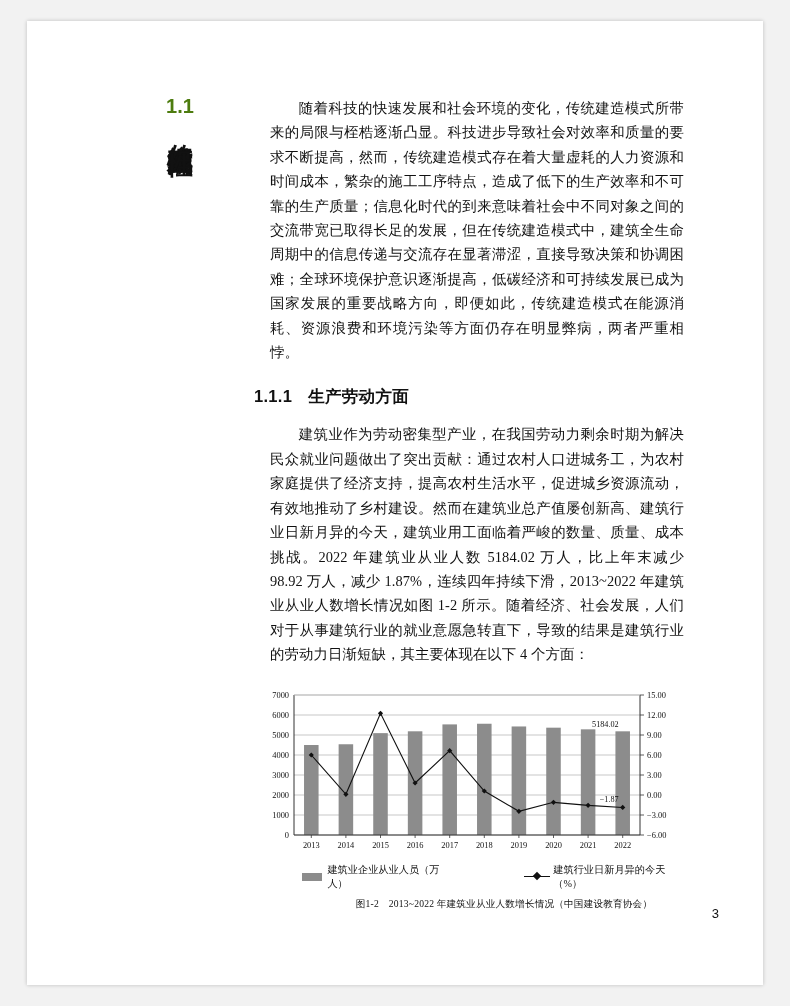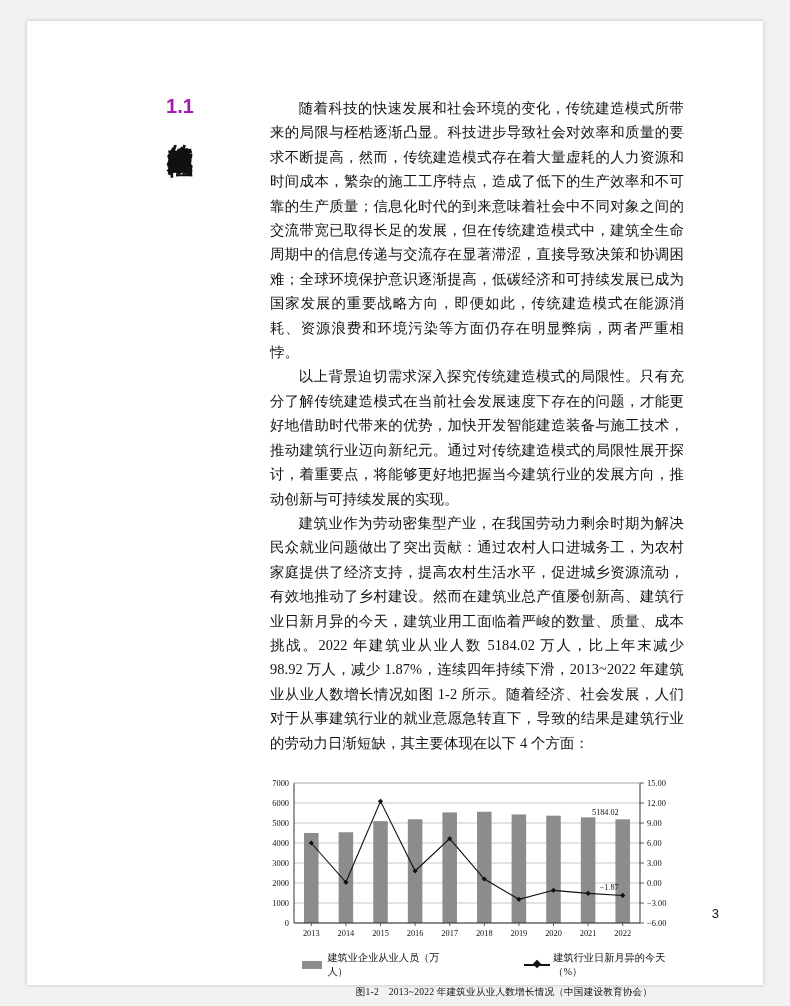--- a/index.html
+++ b/index.html
@@ -17,21 +17,21 @@
     box-shadow:0 0 4px rgba(0,0,0,0.22);
   }
 
   
   .chapter-head{
     position:absolute;left:118px;top:75px;width:70px;
     text-align:center;
   }
   .chapter-num{
     font-family:"Liberation Sans", sans-serif;
-    font-weight:bold;font-size:20px;color:#a21caf;
+    font-weight:bold;font-size:20px;color:#4d7c0f;
     letter-spacing:0px;line-height:1;
   }
   .chapter-title{
     font-family:"Liberation Sans", sans-serif;
     font-weight:bold;font-size:25px;color:#111;
     line-height:1.09;margin-top:8px;
     writing-mode:vertical-rl;
     display:inline-block;
     letter-spacing:1px;
   }
@@ -114,22 +114,24 @@
 <div class="page">
 
   <div class="chapter-head">
     <div class="chapter-num">1.1</div>
     <div class="chapter-title">传统建造模式的局限性</div>
   </div>
 
   <div class="col">
 
     <p class="body">随着科技的快速发展和社会环境的变化，传统建造模式所带来的局限与桎梏逐渐凸显。科技进步导致社会对效率和质量的要求不断提高，然而，传统建造模式存在着大量虚耗的人力资源和时间成本，繁杂的施工工序特点，造成了低下的生产效率和不可靠的生产质量；信息化时代的到来意味着社会中不同对象之间的交流带宽已取得长足的发展，但在传统建造模式中，建筑全生命周期中的信息传递与交流存在显著滞涩，直接导致决策和协调困难；全球环境保护意识逐渐提高，低碳经济和可持续发展已成为国家发展的重要战略方向，即便如此，传统建造模式在能源消耗、资源浪费和环境污染等方面仍存在明显弊病，两者严重相悖。</p>
-    <p class="body">以上背景迫切需求深入探究传统建造模式的局限性。只有充分了解传统建造模式在当前社会发展速度下存在的问题，才能更好地借助时代带来的优势，加快开发智能建造装备与施工技术，推动建筑行业迈向新纪元。通过对传统建造模式的局限性展开探讨，着重要点，将能够更好地把握当今建筑行业的发展方向，推动创新与可持续发展的实现。</p>
-
+
+    <h3 class="sec">
+      <span class="num">1.1.1</span><span>生产劳动方面</span>
+    </h3>
 
     <p class="body">建筑业作为劳动密集型产业，在我国劳动力剩余时期为解决民众就业问题做出了突出贡献：通过农村人口进城务工，为农村家庭提供了经济支持，提高农村生活水平，促进城乡资源流动，有效地推动了乡村建设。然而在建筑业总产值屡创新高、建筑行业日新月异的今天，建筑业用工面临着严峻的数量、质量、成本挑战。2022 年建筑业从业人数 5184.02 万人，比上年末减少 98.92 万人，减少 1.87%，连续四年持续下滑，2013~2022 年建筑业从业人数增长情况如图 1-2 所示。随着经济、社会发展，人们对于从事建筑行业的就业意愿急转直下，导致的结果是建筑行业的劳动力日渐短缺，其主要体现在以下 4 个方面：</p>
 
     <div class="figure">
       <div class="chart-wrap">
         <svg class="chart" width="430" height="172" viewBox="0 0 430 172">
             <line x1="40" y1="150" x2="386" y2="150" stroke="#b9b9b9" stroke-width="0.8"></line>
             <text x="35" y="153.4" text-anchor="end" font-size="8.4" font-family="&quot;Liberation Serif&quot;, serif" fill="#111">0</text>
             <line x1="40" y1="130" x2="386" y2="130" stroke="#b9b9b9" stroke-width="0.8"></line>
             <text x="35" y="133.4" text-anchor="end" font-size="8.4" font-family="&quot;Liberation Serif&quot;, serif" fill="#111">1000</text>

